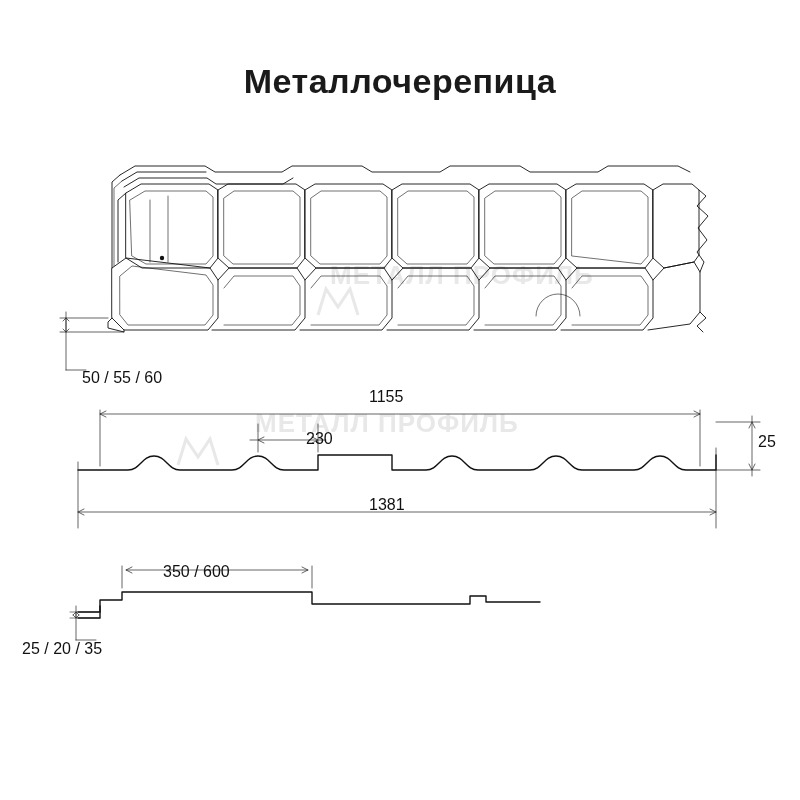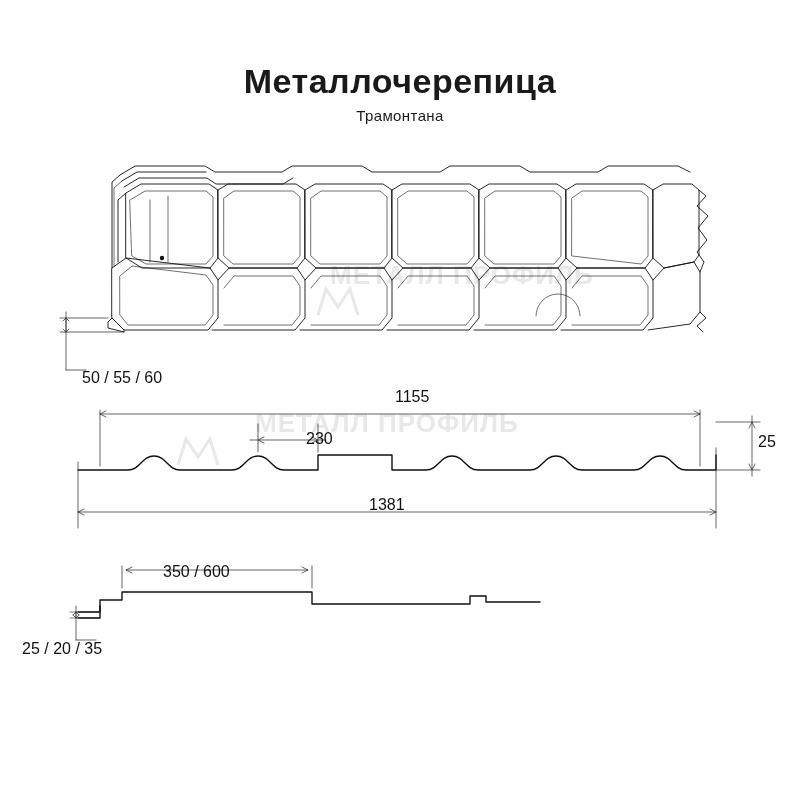--- a/index.html
+++ b/index.html
@@ -73,21 +73,20 @@
   #wmm1 { top: 285px; left: 316px; }
   #wmm2 { top: 435px; left: 176px; }
 </style>
 </head>
 <body>
 
 <div id="page">
 
   <div class="title-block">
     <div class="title-main">Металлочерепица</div>
-    <div class="title-sub">Трамонтана</div>
   </div>
 
   <div class="wm" id="wm1">МЕТАЛЛ ПРОФИЛЬ</div>
   <div class="wm" id="wm2">МЕТАЛЛ ПРОФИЛЬ</div>
   <svg class="wm-mark" id="wmm1" viewBox="0 0 44 34">
     <path d="M2 30 L10 4 L22 22 L34 4 L42 30" fill="none" stroke="#e8e8e8" stroke-width="3"></path>
   </svg>
   <svg class="wm-mark" id="wmm2" viewBox="0 0 44 34">
     <path d="M2 30 L10 4 L22 22 L34 4 L42 30" fill="none" stroke="#e8e8e8" stroke-width="3"></path>
   </svg>
@@ -236,21 +235,21 @@
         <path d="M73 615 L76 612 L79 615"></path>
         <path d="M73 615 L76 618 L79 615"></path>
         <path d="M76 640 L96 640"></path>
       </g>
 
     </g>
   </svg>
 
   <div class="dim-label" style="top:369px; left:82px;">50 / 55 / 60</div>
 
-  <div class="dim-label" style="top:388px; left:369px;margin-left:26px;">1155</div>
+  <div class="dim-label" style="top:388px; left:369px;">1155</div>
 
   <div class="dim-label" style="top:430px; left:306px;">230</div>
 
   <div class="dim-label" style="top:433px; left:731px;margin-left:27px;">25</div>
 
   <div class="dim-label" style="top:496px; left:369px;">1381</div>
 
   <div class="dim-label" style="top:563px; left:163px;">350 / 600</div>
 
   <div class="dim-label" style="top:640px; left:22px;">25 / 20 / 35</div>

